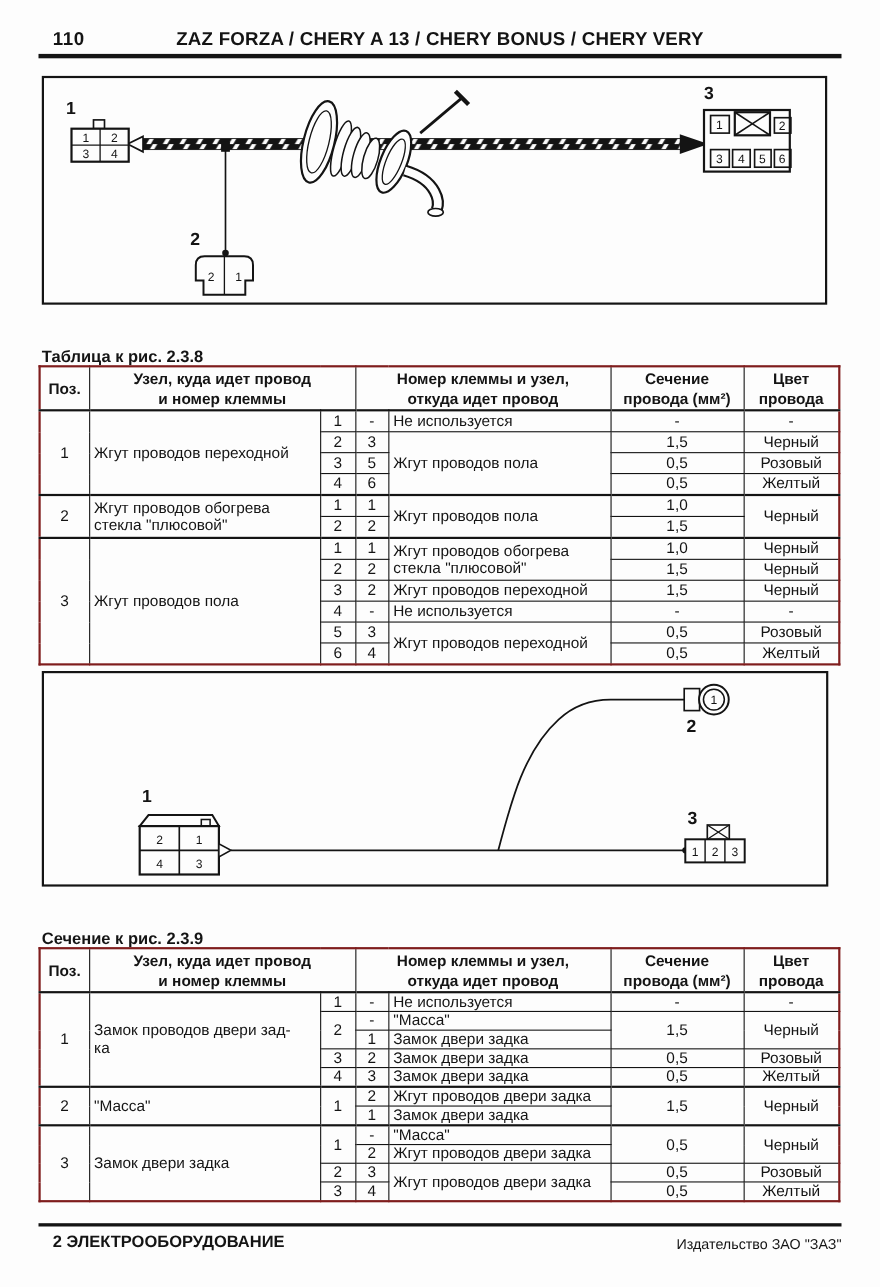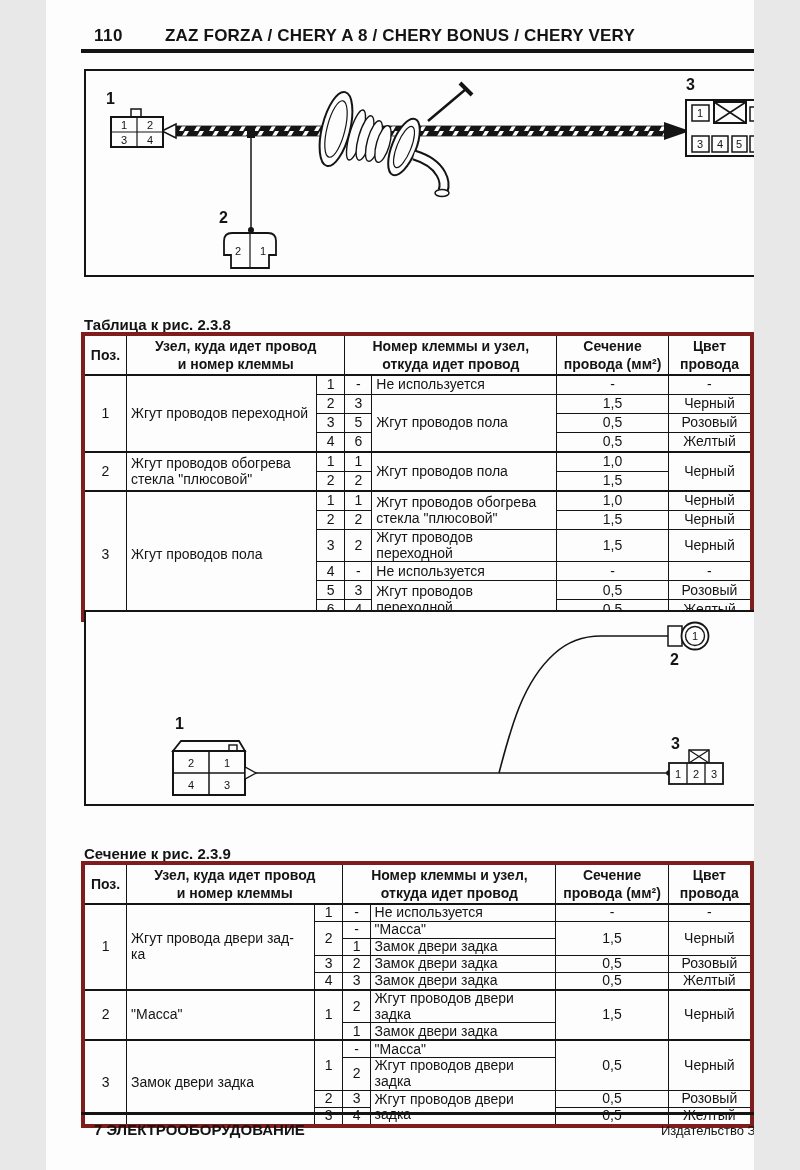--- a/index.html
+++ b/index.html
@@ -1,17 +1,17 @@
 <!DOCTYPE html>
 <html><head>
 <meta charset="utf-8">
 <style>
   html,body{margin:0;padding:0;background:#e8e8e8;}
   #page{
-    position:relative;width:708px;height:1170px;margin:0 auto;
+    position:relative;width:800px;height:1170px;margin:0 auto;
     background:#fdfdfd;color:#141414;
     font-family:"Liberation Sans", sans-serif;
     overflow:hidden;
   }
   .abs{position:absolute;}
   
   #page-number{left:48px;top:26px;font-size:17px;font-weight:bold;letter-spacing:.5px;}
   #doc-title{left:0;right:0;top:26px;text-align:center;font-size:17px;font-weight:bold;letter-spacing:.2px;}
   .rule{background:#141414;}
   #header-rule{left:35px;top:49px;width:730px;height:4px;}
@@ -22,42 +22,42 @@
   svg text{font-family:"Liberation Sans", sans-serif;fill:#141414;}
   .pin{font-size:11px;}
   .conn-label{font-size:16px;font-weight:bold;}
   
   .caption{font-size:15px;font-weight:bold;}
   #fig1-caption{left:38px;top:287px;}
   #tbl1-title{left:38px;top:316px;}
   #fig2-caption{left:38px;top:816px;}
   #tbl2-title{left:38px;top:845px;}
   
-  .doc-table{position:absolute;border-collapse:collapse;table-layout:fixed;border:4px solid #7f1d1d;background:#fdfdfd;}
+  .doc-table{position:absolute;border-collapse:collapse;table-layout:fixed;border:2px solid #7f1d1d;background:#fdfdfd;}
   #tbl1{left:35px;top:332px;}
   #tbl2{left:35px;top:861px;}
   .doc-table td{border:1px solid #141414;font-size:14px;line-height:1.12;padding:0 4px;vertical-align:middle;overflow:hidden;}
   .t1 td{height:18px;}
   .t2 td{height:16px;}
   tr.hdr td{font-weight:bold;text-align:center;white-space:pre-line;height:38px;border-bottom-width:2px;line-height:1.3;padding:0 2px;}
   tr.gs td{border-top-width:2px;}
   td.c{text-align:center;padding:0 1px;}
   td.node,td.src{white-space:pre-line;}
   
   #footer-rule{left:35px;top:1112px;width:730px;height:3px;}
   #footer-left{left:48px;top:1121px;font-size:15px;font-weight:bold;}
   #footer-right{left:400px;top:1123px;width:365px;text-align:right;font-size:13px;}
 </style>
 </head>
 <body>
 
 <div id="page">
 
   <div class="abs" id="page-number">110</div>
-  <div class="abs" id="doc-title">ZAZ FORZA / CHERY A 8 / CHERY BONUS / CHERY VERY</div>
+  <div class="abs" id="doc-title">ZAZ FORZA / CHERY A 13 / CHERY BONUS / CHERY VERY</div>
   <div class="abs rule" id="header-rule"></div>
 
   <div class="abs figbox" id="fig1-box">
     <svg viewBox="0 0 710 204" width="710" height="204">
       <defs>
         <pattern id="hatch" width="15" height="10" patternUnits="userSpaceOnUse">
           <rect width="15" height="10" fill="#141414"></rect>
           <polygon points="9,0 13,0 7,10 3,10" fill="#fdfdfd"></polygon>
         </pattern>
       </defs>
@@ -312,21 +312,21 @@
 и номер клеммы</td>
       <td colspan="2">Номер клеммы и узел,
 откуда идет провод</td>
       <td>Сечение
 провода (мм²)</td>
       <td>Цвет
 провода</td>
     </tr>
     <tr class="gs">
       <td class="c" rowspan="5">1</td>
-      <td class="node" rowspan="5">Жгут провода двери зад-
+      <td class="node" rowspan="5">Замок проводов двери зад-
 ка</td>
       <td class="c">1</td>
       <td class="c">-</td>
       <td class="src">Не используется</td>
       <td class="c">-</td>
       <td class="c">-</td>
     </tr>
     <tr>
       <td class="c" rowspan="2">2</td>
       <td class="c">-</td>
@@ -388,16 +388,16 @@
     <tr>
       <td class="c">3</td>
       <td class="c">4</td>
       <td class="c">0,5</td>
       <td class="c">Желтый</td>
     </tr>
   </tbody>
     </table>
 
   <div class="abs rule" id="footer-rule"></div>
-  <div class="abs" id="footer-left">7 ЭЛЕКТРООБОРУДОВАНИЕ</div>
+  <div class="abs" id="footer-left">2 ЭЛЕКТРООБОРУДОВАНИЕ</div>
   <div class="abs" id="footer-right">Издательство ЗАО "ЗАЗ"</div>
 
 </div>
 
 </body></html>

